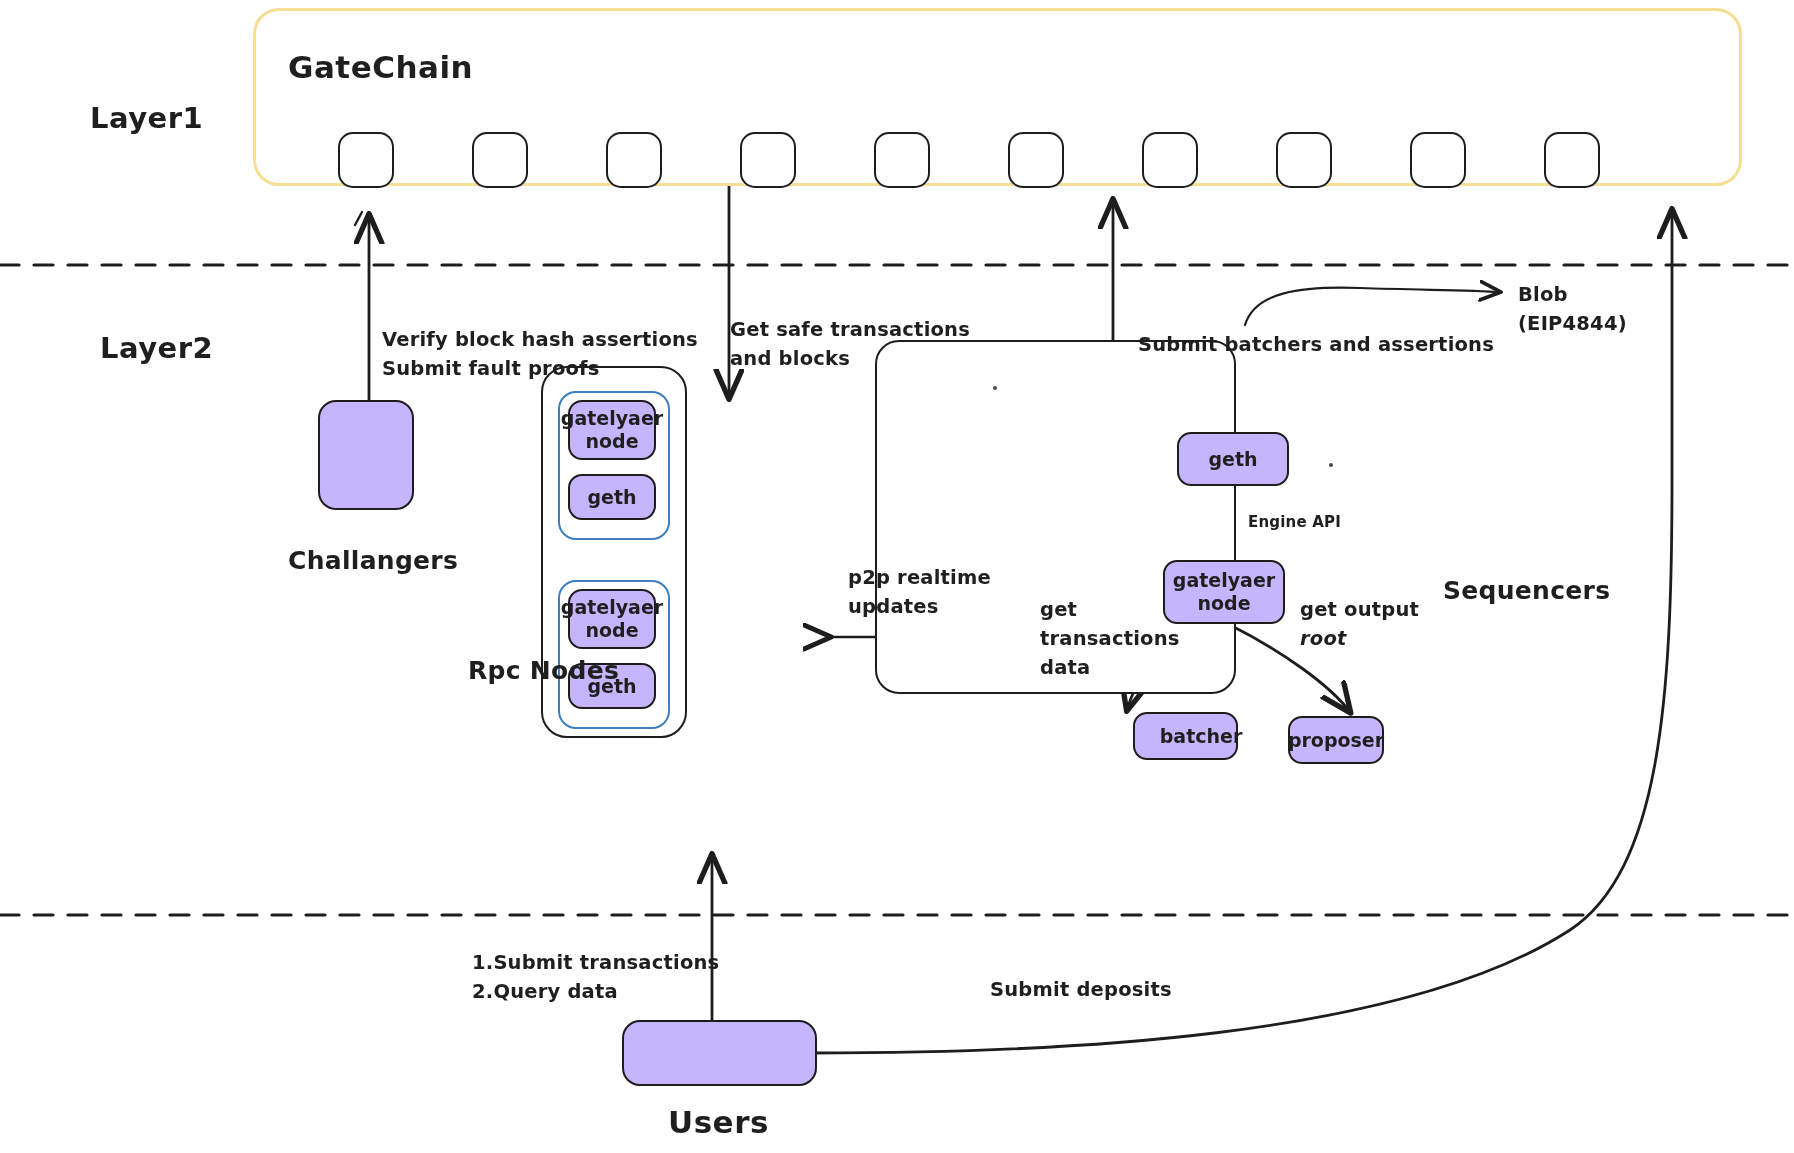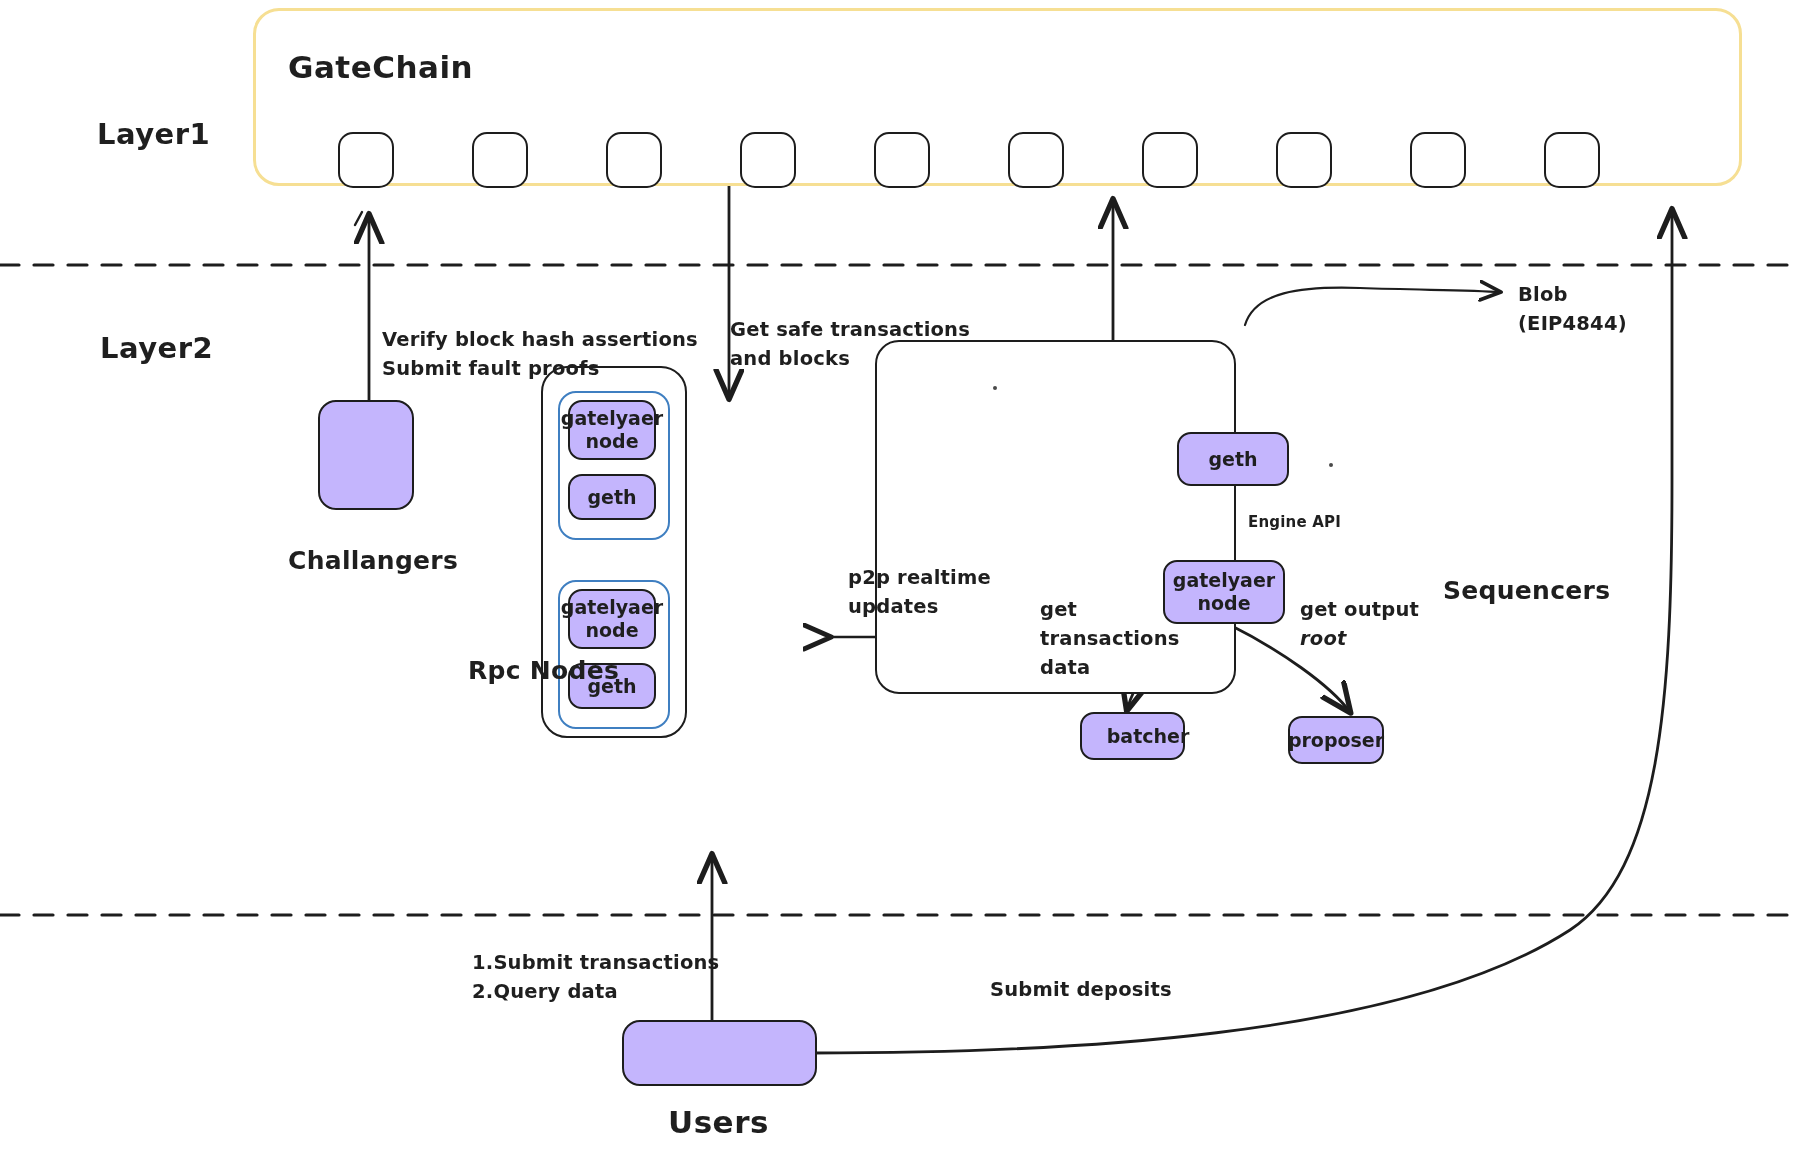--- a/index.html
+++ b/index.html
@@ -102,21 +102,21 @@
 
       <path d="M1230,625 C1280,650 1330,685 1350,712" stroke-width="2.8" marker-end="url(#ah)"></path>
 
       <path d="M712,1020 L712,855" stroke-width="2.8" marker-end="url(#ah)"></path>
 
       <path d="M812,1053 C1050,1053 1400,1040 1570,930
                C1660,870 1672,700 1672,480 C1672,350 1672,260 1672,210" stroke-width="2.8" marker-end="url(#ah)"></path>
     </g>
   </svg>
 
-  <div class="txt hand big" style="left:97px;top:100px;margin-top:16px;">Layer1</div>
+  <div class="txt hand big" style="left:90px;top:100px;">Layer1</div>
   <div class="txt hand big" style="left:100px;top:330px;">Layer2</div>
 
   <div id="gatechain-panel"></div>
   <div class="txt hand big" id="gatechain-title" style="font-size:31px;">GateChain</div>
 
   <div class="chain-block" style="left:338px;top:132px;"></div>
   <div class="chain-block" style="left:472px;top:132px;"></div>
   <div class="chain-block" style="left:606px;top:132px;"></div>
   <div class="chain-block" style="left:740px;top:132px;"></div>
   <div class="chain-block" style="left:874px;top:132px;"></div>
@@ -127,20 +127,21 @@
   <div class="chain-block" style="left:1544px;top:132px;"></div>
 
   <div class="box soft" style="left:318px;top:400px;width:96px;height:110px;"></div>
   <div class="txt hand mid" style="left:288px;top:545px;">Challangers</div>
   <div class="txt hand ann" style="left:382px;top:328px;">Verify block hash assertions</div>
   <div class="txt hand ann" style="left:382px;top:357px;">Submit fault proofs</div>
 
   <div class="txt hand ann" style="left:730px;top:318px;">Get safe transactions</div>
   <div class="txt hand ann" style="left:730px;top:347px;">and blocks</div>
 
+  <div class="txt hand ann" style="left:1138px;top:333px;">Submit batchers and assertions</div>
   <div class="txt hand ann" style="left:1518px;top:283px;">Blob</div>
   <div class="txt hand ann" style="left:1518px;top:312px;">(EIP4844)</div>
 
   <div id="rpc-panel"></div>
   <div class="rpc-group" id="rpc-group-1"></div>
   <div class="rpc-group" id="rpc-group-2"></div>
 
   <div class="box" style="left:568px;top:400px;width:88px;height:60px;">
     <div class="hand node-lbl">
       <span>gatelyaer</span><br>
@@ -175,21 +176,21 @@
 
   <div class="txt hand small" style="left:1200px;top:513px;margin-left:48px;">Engine API</div>
 
   <div class="box" style="left:1163px;top:560px;width:122px;height:64px;">
     <div class="hand node-lbl">
       <span>gatelyaer</span><br>
       <span>node</span>
     </div>
   </div>
 
-  <div class="box" style="left:1080px;top:712px;width:105px;height:48px;padding-left:31px;">
+  <div class="box" style="left:1133px;top:712px;width:105px;height:48px;padding-left:31px;">
     <div class="hand node-lbl">batcher</div>
   </div>
 
   <div class="box" style="left:1288px;top:716px;width:96px;height:48px;">
     <div class="hand node-lbl">proposer</div>
   </div>
 
   <div class="txt hand ann" style="left:1040px;top:598px;">get</div>
   <div class="txt hand ann" style="left:1040px;top:627px;">transactions</div>
   <div class="txt hand ann" style="left:1040px;top:656px;">data</div>

